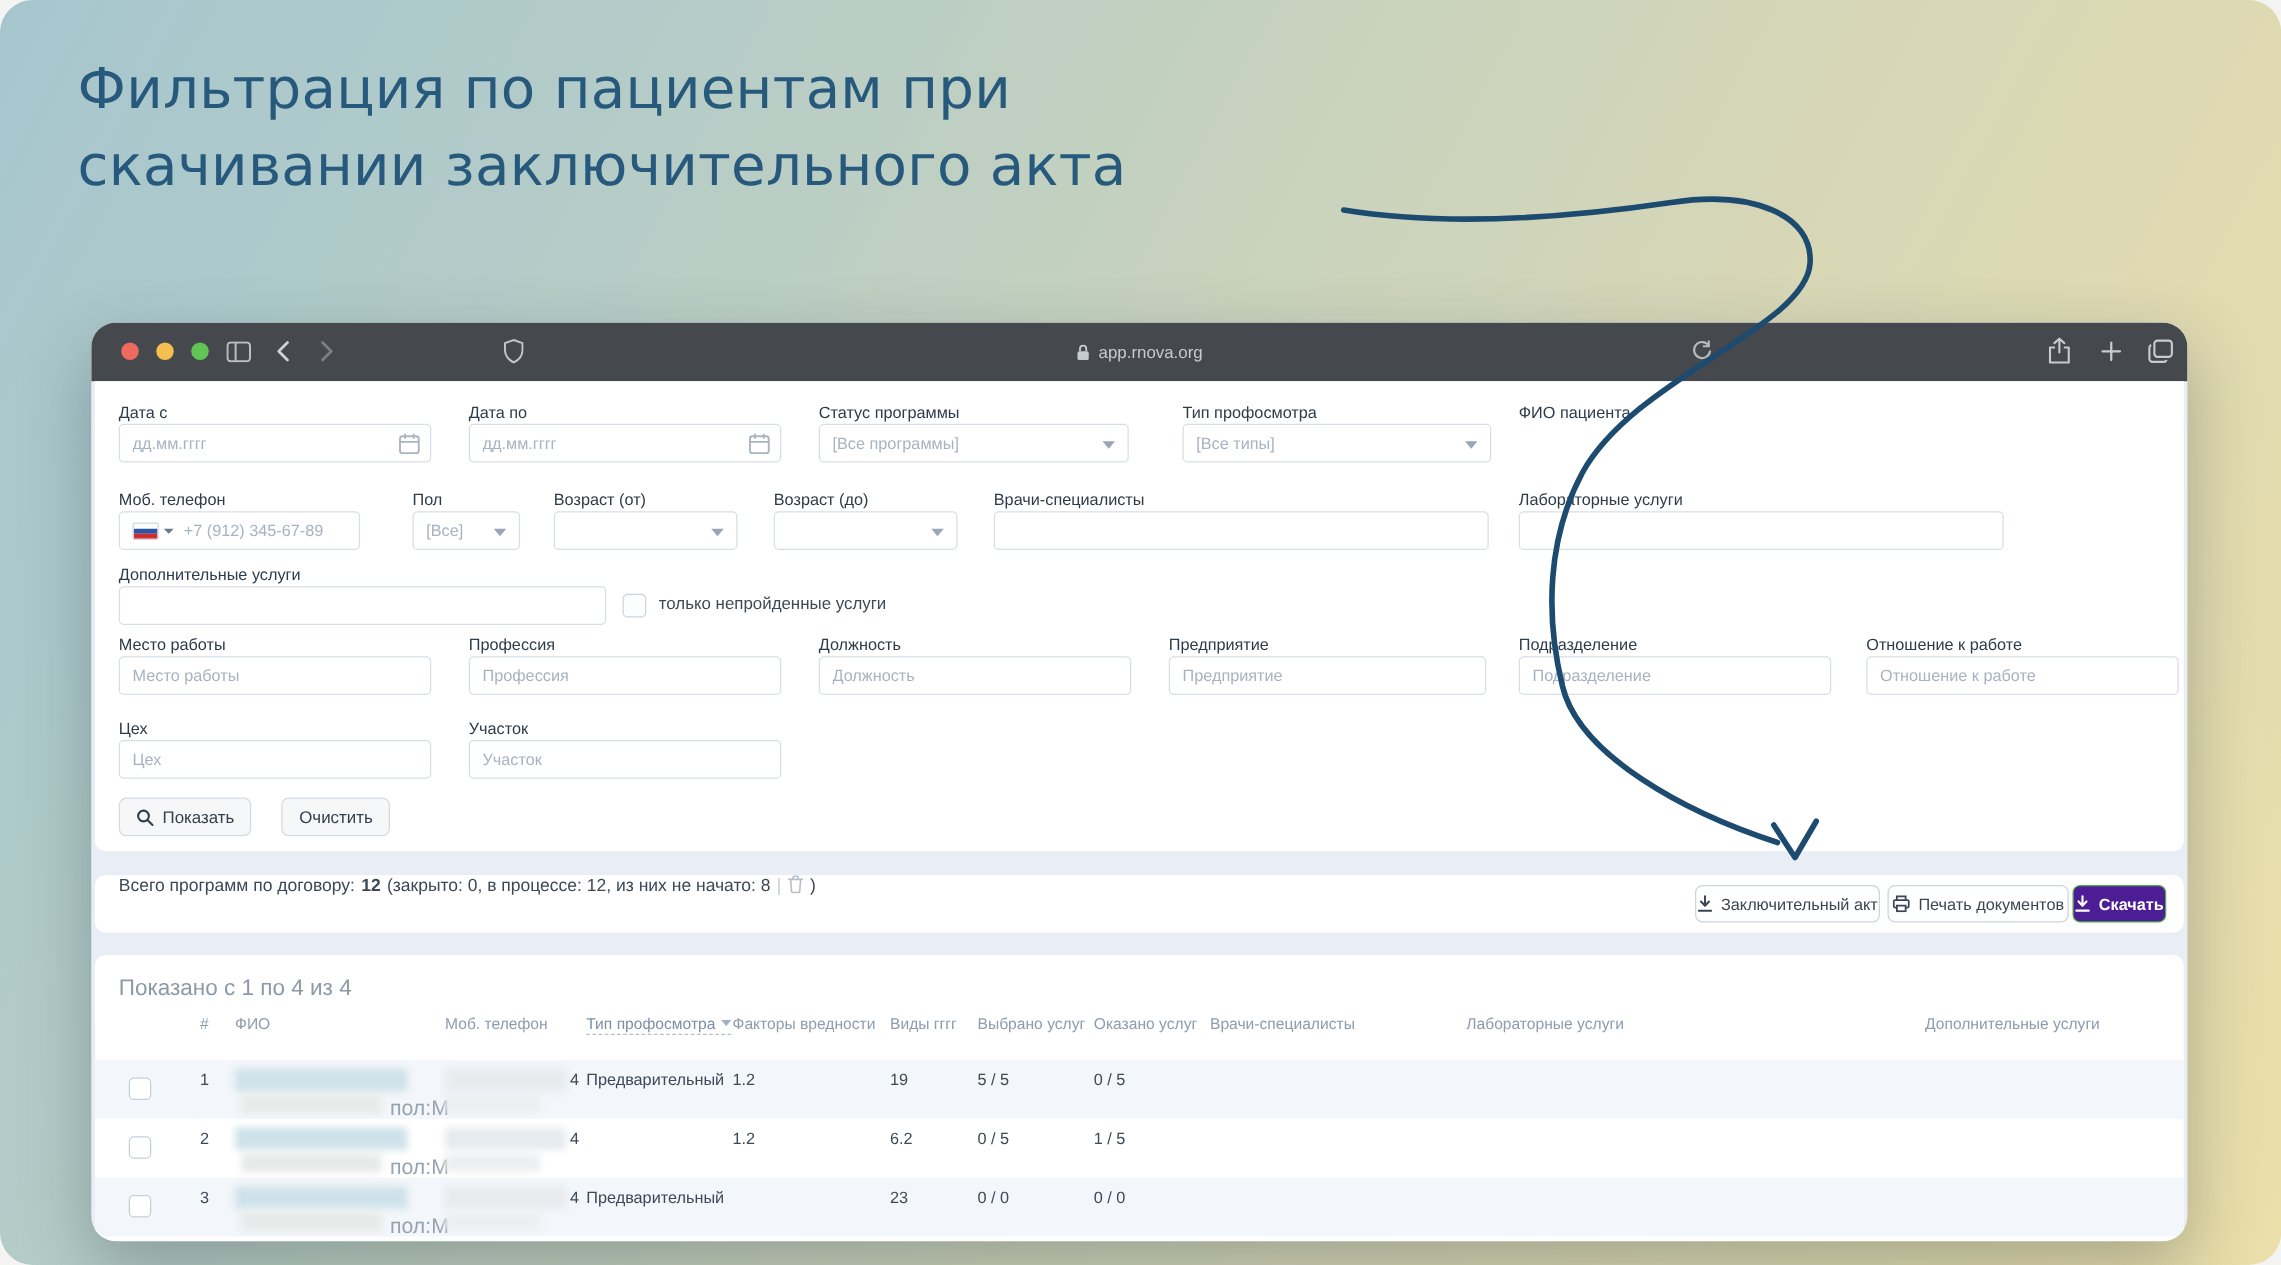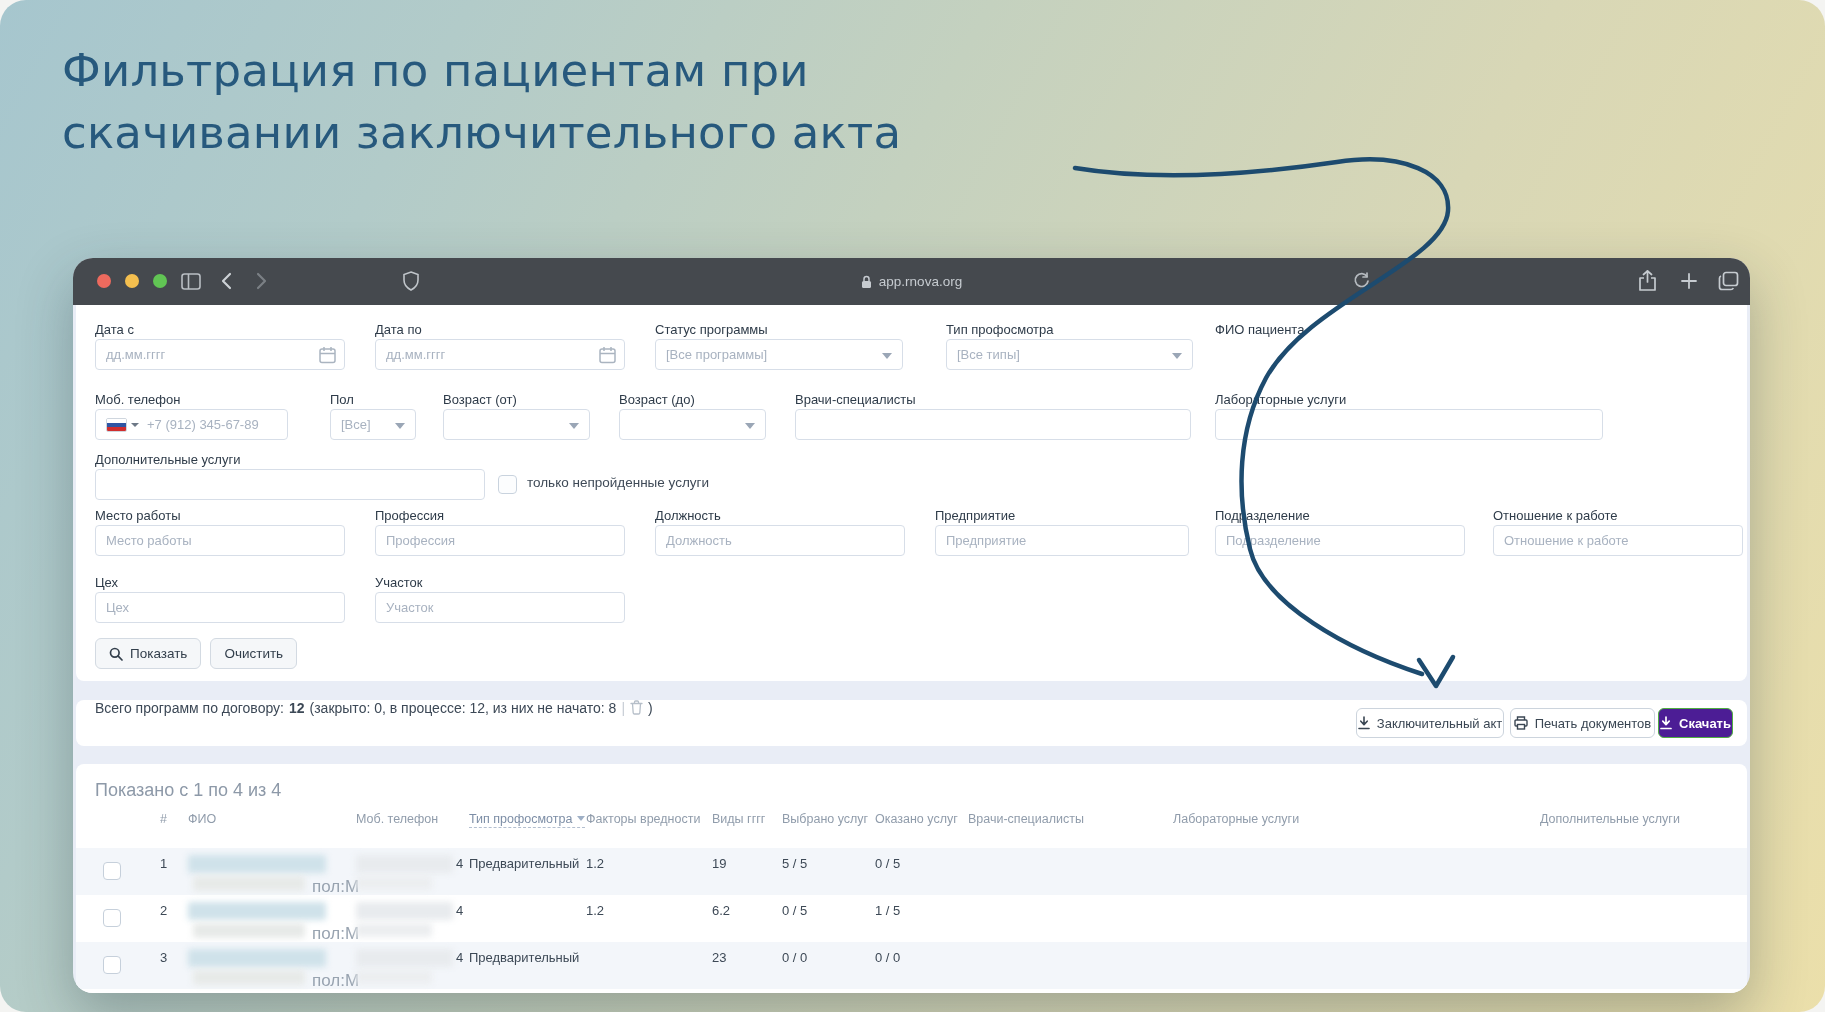--- a/index.html
+++ b/index.html
@@ -288,21 +288,21 @@
             <input placeholder="Цех" style="">
           </div>
       </div>
       <div class="fg" style="left:299px;top:270px;width:250px">
         <div class="fl">Участок</div>
         <div class="ctrl">
             <input placeholder="Участок" style="">
           </div>
       </div>
 
-      <div class="fg" style="left:19px;top:333px;display:flex;gap:9px">
+      <div class="fg" style="left:19px;top:333px;display:flex;gap:24px">
         <button class="btn">
           <svg width="14" height="14" viewBox="0 0 14 14">
               <circle cx="5.8" cy="5.8" r="4.3" fill="none" stroke="#333f4c" stroke-width="1.7"></circle>
               <line x1="9.2" y1="9.2" x2="13" y2="13" stroke="#333f4c" stroke-width="1.7" stroke-linecap="round"></line>
             </svg>
           <span>Показать</span>
         </button>
         <button class="btn">
           <span>Очистить</span>
         </button>

